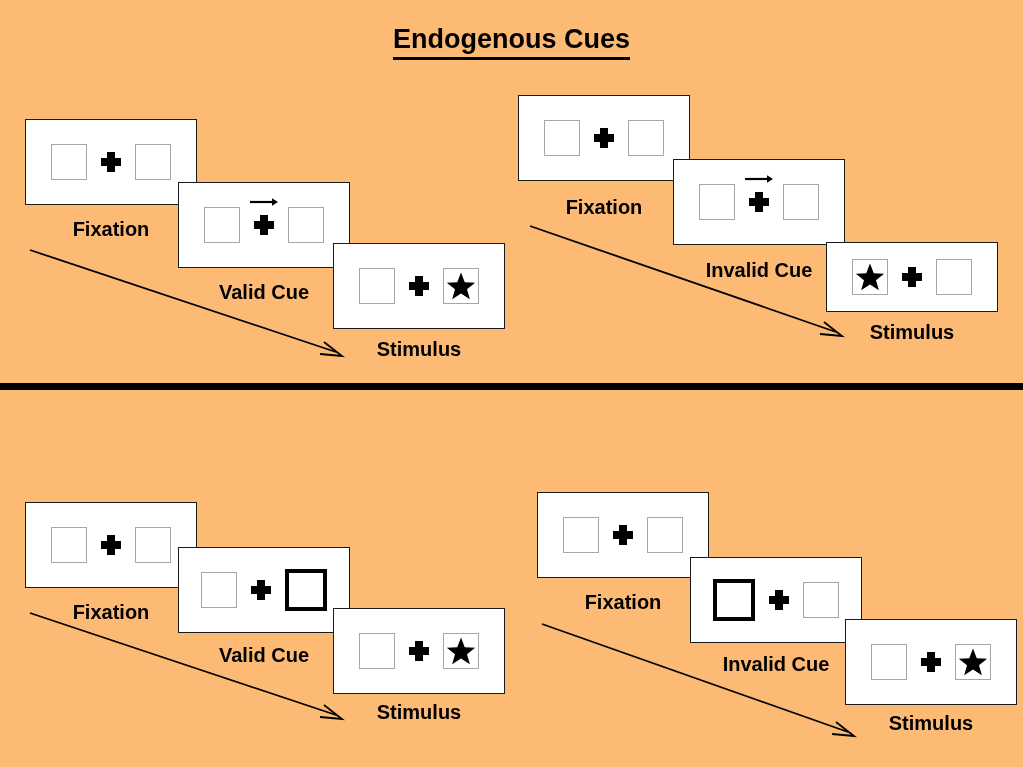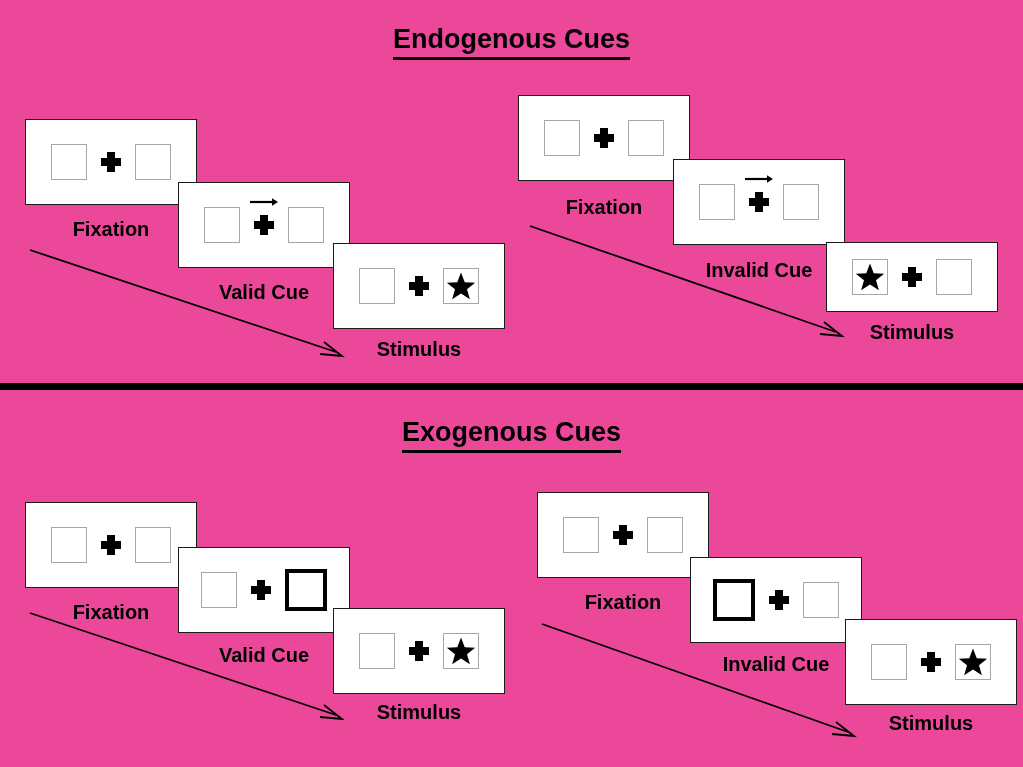--- a/index.html
+++ b/index.html
@@ -3,21 +3,21 @@
 <meta charset="utf-8">
 <style>
   * { box-sizing: border-box; }
   html, body {
     margin: 0; padding: 0;
     width: 1023px; height: 767px;
     background: #ffffff;
     font-family: "Liberation Sans", sans-serif;
     overflow: hidden;
   }
-  #root { position: relative; width: 1023px; height: 767px; background:#ec4899; }
+  #root { position: relative; width: 1023px; height: 767px; background:#fdba74; }
 
   
   .section-title {
     position: absolute;
     width: 100%;
     text-align: center;
     font-size: 27px;
     font-weight: bold;
     color: #000;
     letter-spacing: 0px;
@@ -213,23 +213,20 @@
   </div>
   <div class="stage-label" style="left:826px; top:321px; width:172px;">Stimulus</div>
 
   <svg class="time-arrow" style="left:528px; top:224px; width:320px; height:120px; z-index:2;" viewBox="0 0 320 120">
     <line x1="2" y1="2" x2="308" y2="108" stroke="#000" stroke-width="1.8"></line>
     <path d="M296 98 L314 112 L292 110" fill="none" stroke="#000" stroke-width="1.8"></path>
   </svg>
 
   <div class="divider" style="top:383px;"></div>
 
-  <div class="section-title" style="top:417px;">
-    <span>Exogenous Cues</span>
-  </div>
 
   <div class="panel" style="left:25px; top:502px; width:172px; height:86px; z-index:3;">
     <div class="panel-inner">
       <div class="box"></div>
       <div class="fix-wrap">
         <div class="fix"></div>
       </div>
       <div class="box"></div>
     </div>
   </div>

